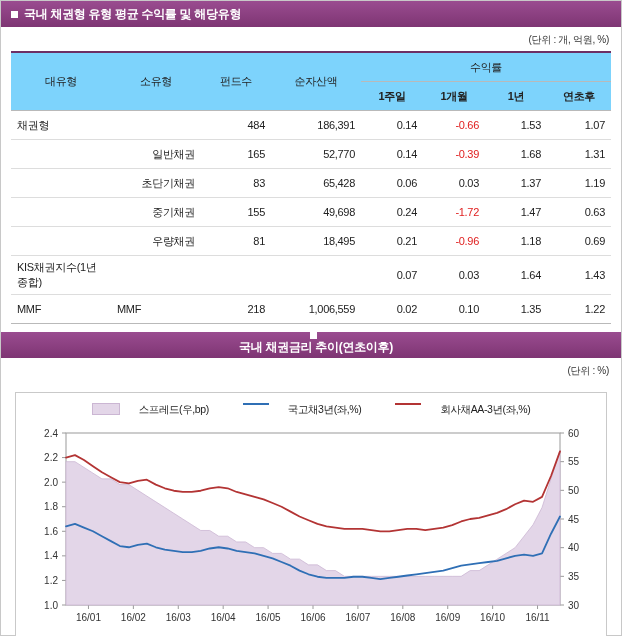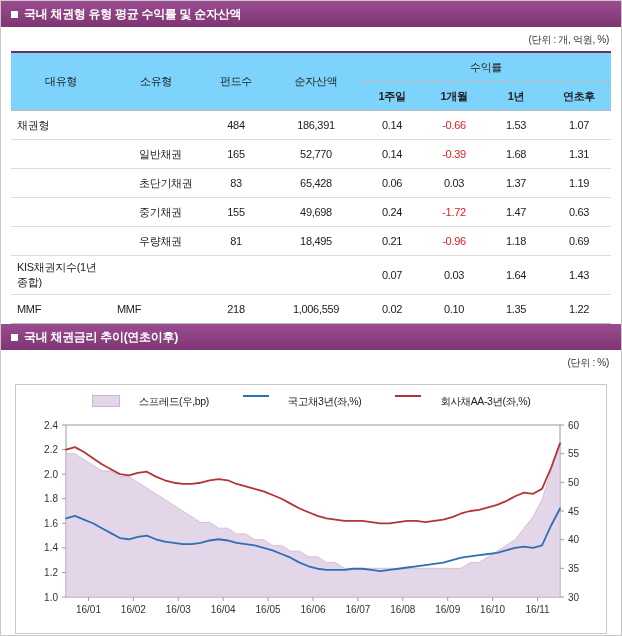--- a/index.html
+++ b/index.html
@@ -84,22 +84,22 @@
   table.fund-table tbody td {
     border-top: none;
     border-bottom: 1px solid #dddddd;
     background: #ffffff;
     margin-top: 12px;
   }
   table.fund-table tbody tr:last-child td {
     border-bottom: 1px solid #b9b9b9;
   }
   .c-left { text-align: left; }
-  .c-right { text-align: center; }
-  .indent { padding-left: 28px !important; }
+  .c-right { text-align: right; }
+  .indent { padding-left: 28px !important; text-align: right; }
   .neg { color: #e02020; }
 
   
   .footnote {
     font-size: 10px;
     color: #444444;
     padding: 8px 10px 6px 12px;
     letter-spacing: -0.4px;
     line-height: 1.4;
     border-bottom: 1px solid #d8d8d8;
@@ -150,21 +150,21 @@
 
   svg { display: block; }
 </style>
 </head>
 <body>
 
 <div class="page">
 
   <div class="section-bar">
     <span class="sq"></span>
-    <span>국내 채권형 유형 평균 수익률 및 순자산액</span>
+    <span>국내 채권형 유형 평균 수익률 및 해당유형</span>
   </div>
 
   <div class="unit-note">(단위 : 개, 억원, %)</div>
 
   <table class="fund-table">
     <colgroup>
       <col style="width:100px">
       <col style="width:90px">
       <col style="width:70px">
       <col style="width:90px">
@@ -256,21 +256,21 @@
           <td class="c-right">1,006,559</td>
           <td class="c-right">0.02</td>
           <td class="c-right">0.10</td>
           <td class="c-right">1.35</td>
           <td class="c-right">1.22</td>
         </tr>
       </tbody>
   </table>
 
 
-  <div class="section-bar" style="">
+  <div class="section-bar" style="margin-top:8px;flex-direction:column;">
     <span class="sq"></span>
     <span>국내 채권금리 추이(연초이후)</span>
   </div>
 
   <div class="unit-note">(단위 : %)</div>
 
   <div class="chart-wrap">
     <div class="legend">
       <div class="legend-item">
         <span class="lg-swatch-area"></span>

